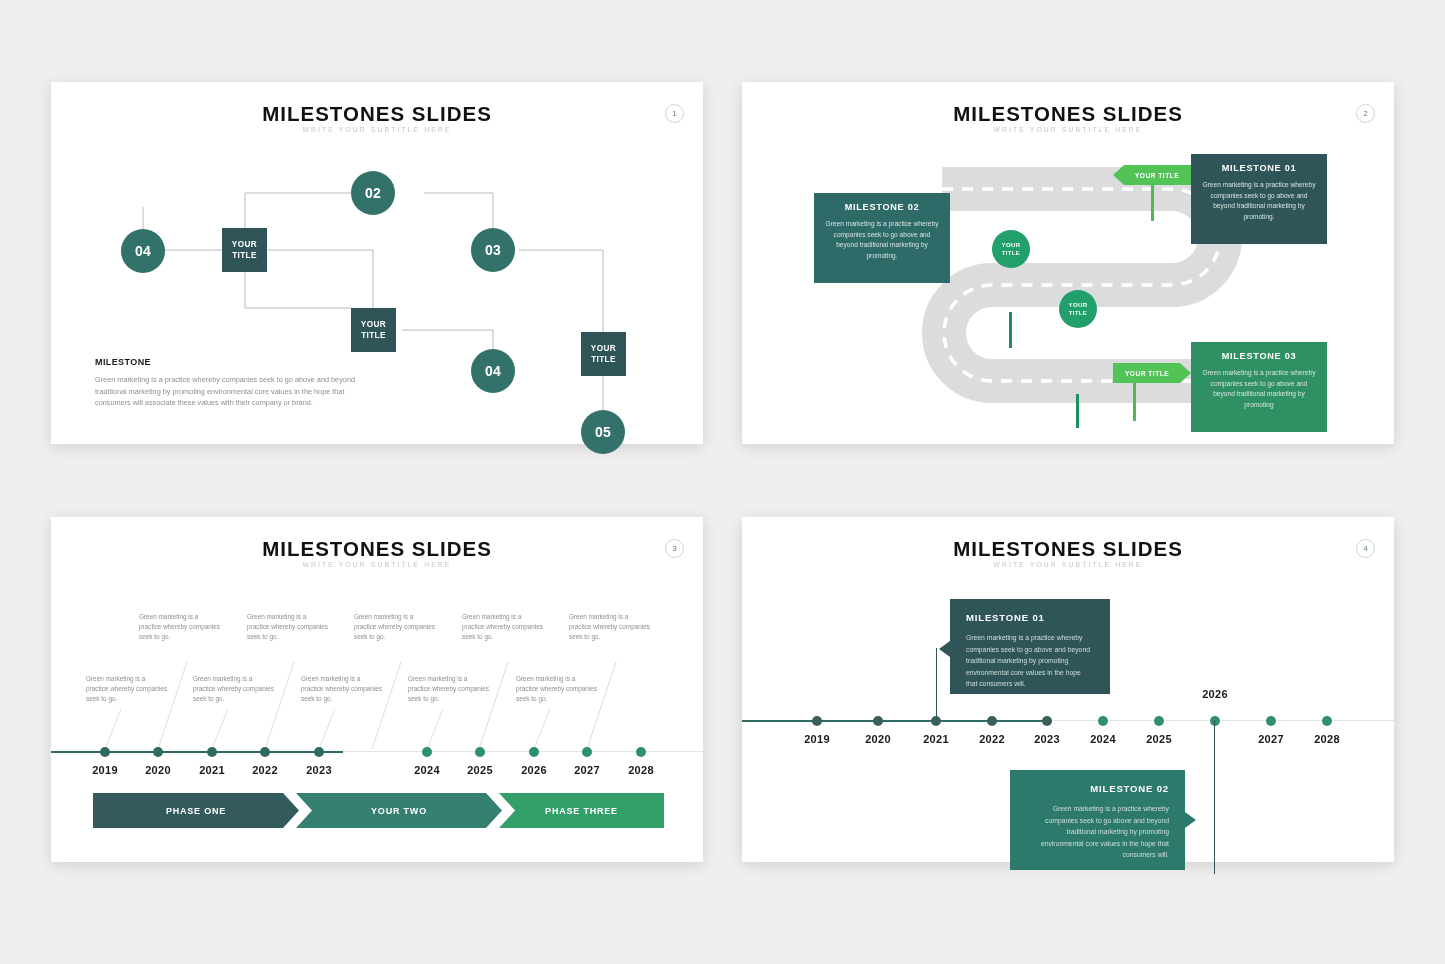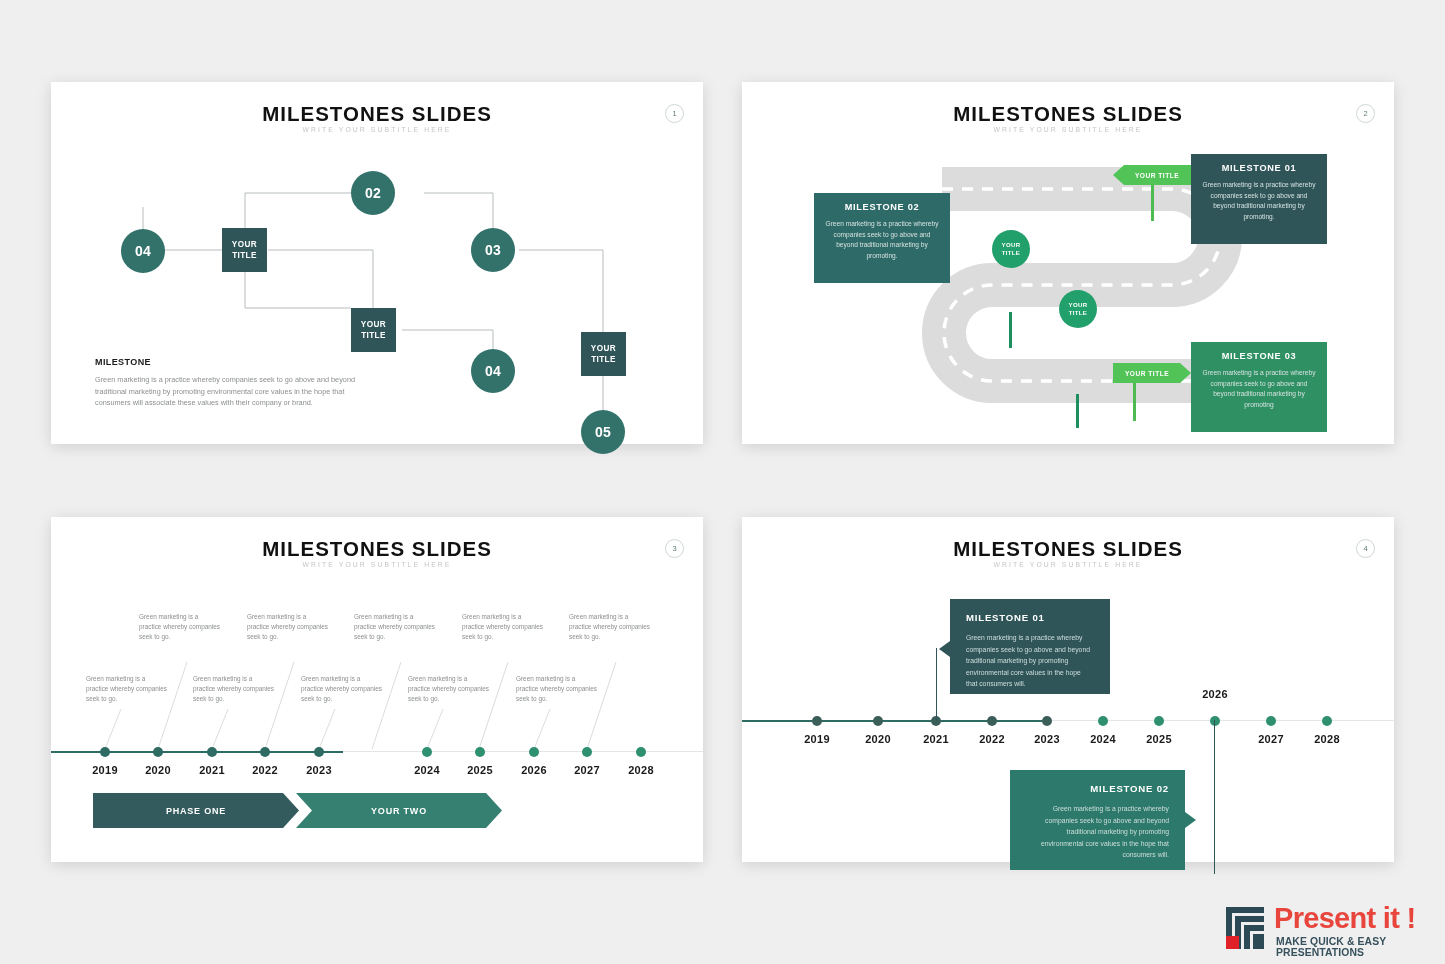--- a/index.html
+++ b/index.html
@@ -317,20 +317,21 @@
     <div class="tl-year" style="left:189px; top:247px;">2022</div>
     <div class="tl-year" style="left:243px; top:247px;">2023</div>
     <div class="tl-year" style="left:351px; top:247px;">2024</div>
     <div class="tl-year" style="left:404px; top:247px;">2025</div>
     <div class="tl-year" style="left:458px; top:247px;">2026</div>
     <div class="tl-year" style="left:511px; top:247px;">2027</div>
     <div class="tl-year" style="left:565px; top:247px;">2028</div>
 
     <div class="phase phase-first" style="left:42px; top:276px; width:206px; background:#335a5c;">PHASE ONE</div>
     <div class="phase phase-mid" style="left:245px; top:276px; width:206px; background:#358070;">YOUR TWO</div>
+    <div class="phase phase-last" style="left:448px; top:276px; width:165px; background:#33a06a;">PHASE THREE</div>
   </div>
 
   <div class="slide" id="slide4">
     <div class="s-title">MILESTONES SLIDES</div>
     <div class="s-sub">WRITE YOUR SUBTITLE HERE</div>
     <div class="pagenum">4</div>
 
     <div class="tl-line-dark" style="left:0px; top:203px; width:307px;"></div>
     <div class="tl-line-lite" style="left:307px; top:203.2px; width:345px;"></div>
 
@@ -365,25 +366,14 @@
     <div class="tl-year" style="left:169px; top:216px;">2021</div>
     <div class="tl-year" style="left:225px; top:216px;">2022</div>
     <div class="tl-year" style="left:280px; top:216px;">2023</div>
     <div class="tl-year" style="left:336px; top:216px;">2024</div>
     <div class="tl-year" style="left:392px; top:216px;">2025</div>
     <div class="tl-year" style="left:448px; top:171px;">2026</div>
     <div class="tl-year" style="left:504px; top:216px;">2027</div>
     <div class="tl-year" style="left:560px; top:216px;">2028</div>
   </div>
 
-  <div class="logo">
-    <svg class="logo-mark" viewBox="0 0 46 46">
-      <path d="M4,2 L42,2 L42,8 L10,8 L10,44 L4,44 Z" fill="#2b4a55"></path>
-      <path d="M13,11 L42,11 L42,17 L19,17 L19,44 L13,44 Z" fill="#2b4a55"></path>
-      <path d="M22,20 L42,20 L42,26 L28,26 L28,44 L22,44 Z" fill="#2b4a55"></path>
-      <rect x="31" y="29" width="11" height="15" fill="#2b4a55"></rect>
-      <rect x="4" y="31" width="13" height="13" fill="#e02128"></rect>
-    </svg>
-    <div class="logo-word">Present it !</div>
-    <div class="logo-tag">MAKE QUICK &amp; EASY PRESENTATIONS</div>
-  </div>
 
 </div>
 
 </body></html>

